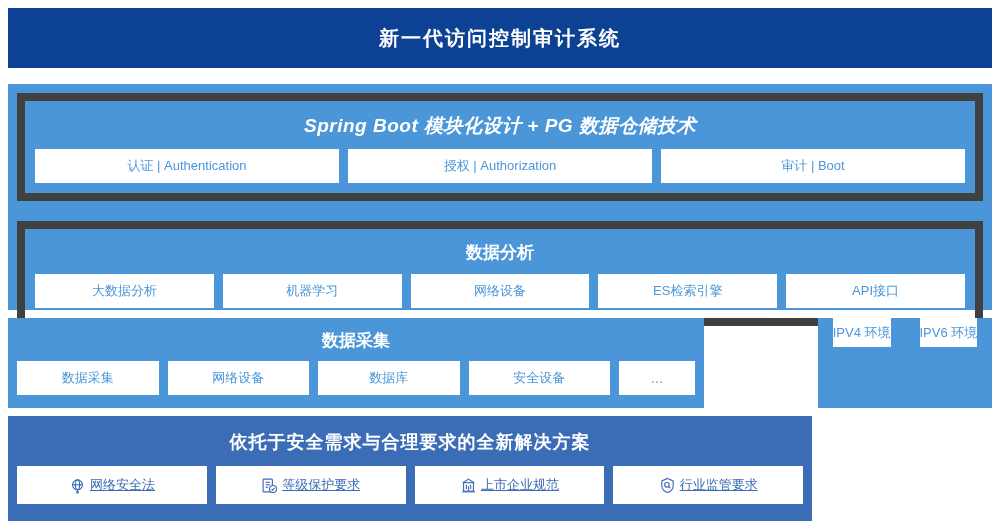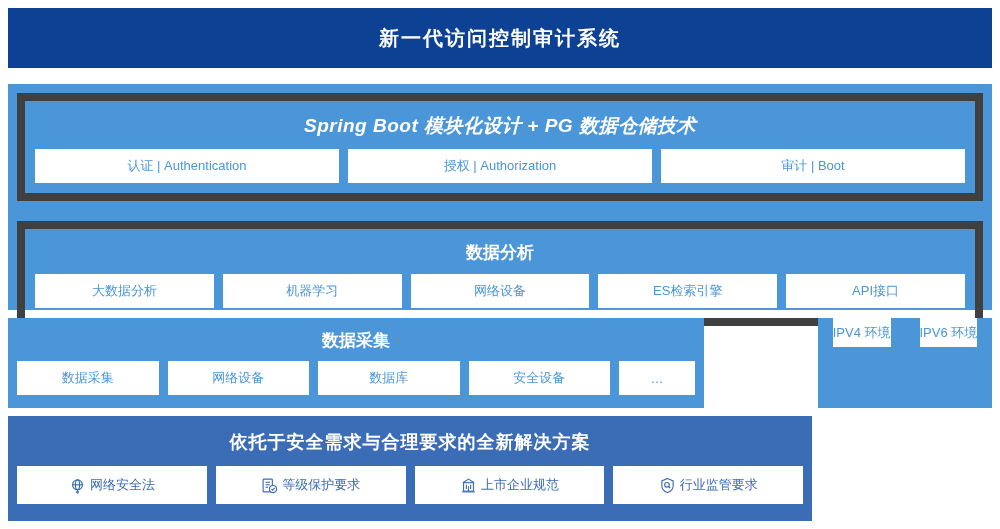--- a/index.html
+++ b/index.html
@@ -155,20 +155,21 @@
   .bottom-inner .section-title {
     margin: 4px 0 12px 0;
     font-size: 18px;
     letter-spacing: 1px;
   }
   .chip-icon {
     color: #3b6cb6;
     font-size: 13px;
     height: 38px;
     gap: 4px;
+    text-decoration: underline;
   }
   .chip-icon svg {
     width: 17px;
     height: 17px;
     flex: 0 0 17px;
     display: block;
   }
 </style>
 </head>
 <body>

